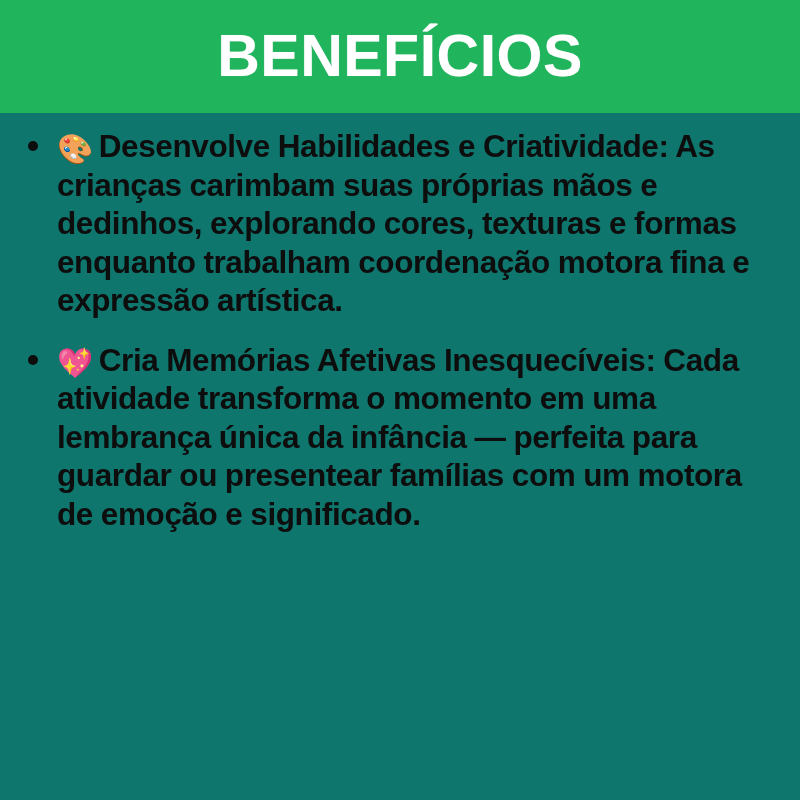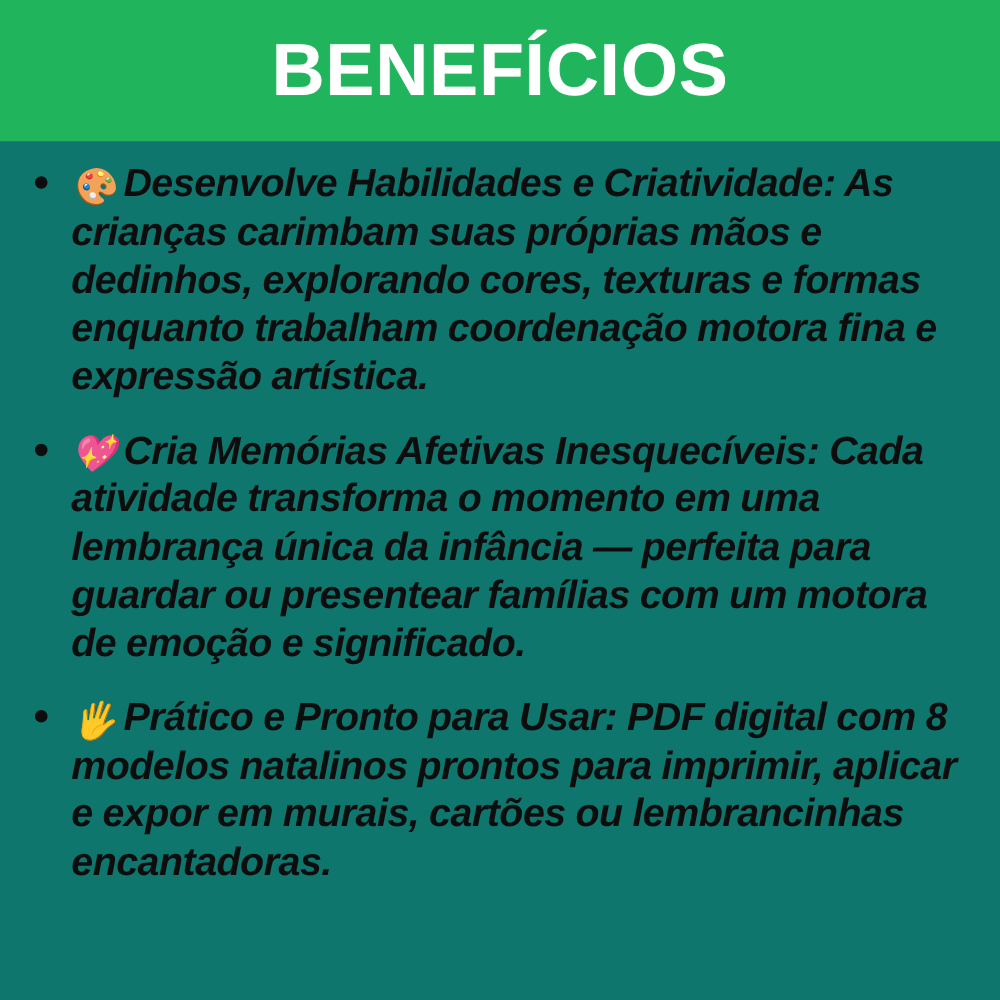--- a/index.html
+++ b/index.html
@@ -63,21 +63,20 @@
     padding-left: 39px;
     margin-bottom: 21px;
     color: #0d0d0d;
     font-family: "Liberation Sans", "DejaVu Sans", sans-serif;
     font-size: 31.5px;
     font-weight: bold;
     line-height: 38.5px;
     letter-spacing: -0.4px;
     text-align: left;
     word-spacing: -0.5px;
-    font-style: italic;
   }
 
   .benefit-item:last-child {
     margin-bottom: 0;
   }
 
   .bullet-dot {
     position: absolute;
     left: 10px;
     top: 14px;
@@ -114,20 +113,16 @@
     <li class="benefit-item">
       <span class="bullet-dot"></span>
       <span class="benefit-emoji">🎨</span><span class="benefit-text">Desenvolve Habilidades e Criatividade: As crianças carimbam suas próprias mãos e dedinhos, explorando cores, texturas e formas enquanto trabalham coordenação motora fina e expressão artística.</span>
     </li>
 
     <li class="benefit-item">
       <span class="bullet-dot"></span>
       <span class="benefit-emoji">💖</span><span class="benefit-text">Cria Memórias Afetivas Inesquecíveis: Cada atividade transforma o momento em uma lembrança única da infância — perfeita para guardar ou presentear famílias com um motora de emoção e significado.</span>
     </li>
 
-    <li class="benefit-item">
-      <span class="bullet-dot"></span>
-      <span class="benefit-emoji">🖐</span><span class="benefit-text">Prático e Pronto para Usar: PDF digital com 8 modelos natalinos prontos para imprimir, aplicar e expor em murais, cartões ou lembrancinhas encantadoras.</span>
-    </li>
 
   </ul>
 
 </div>
 
 </body></html>

